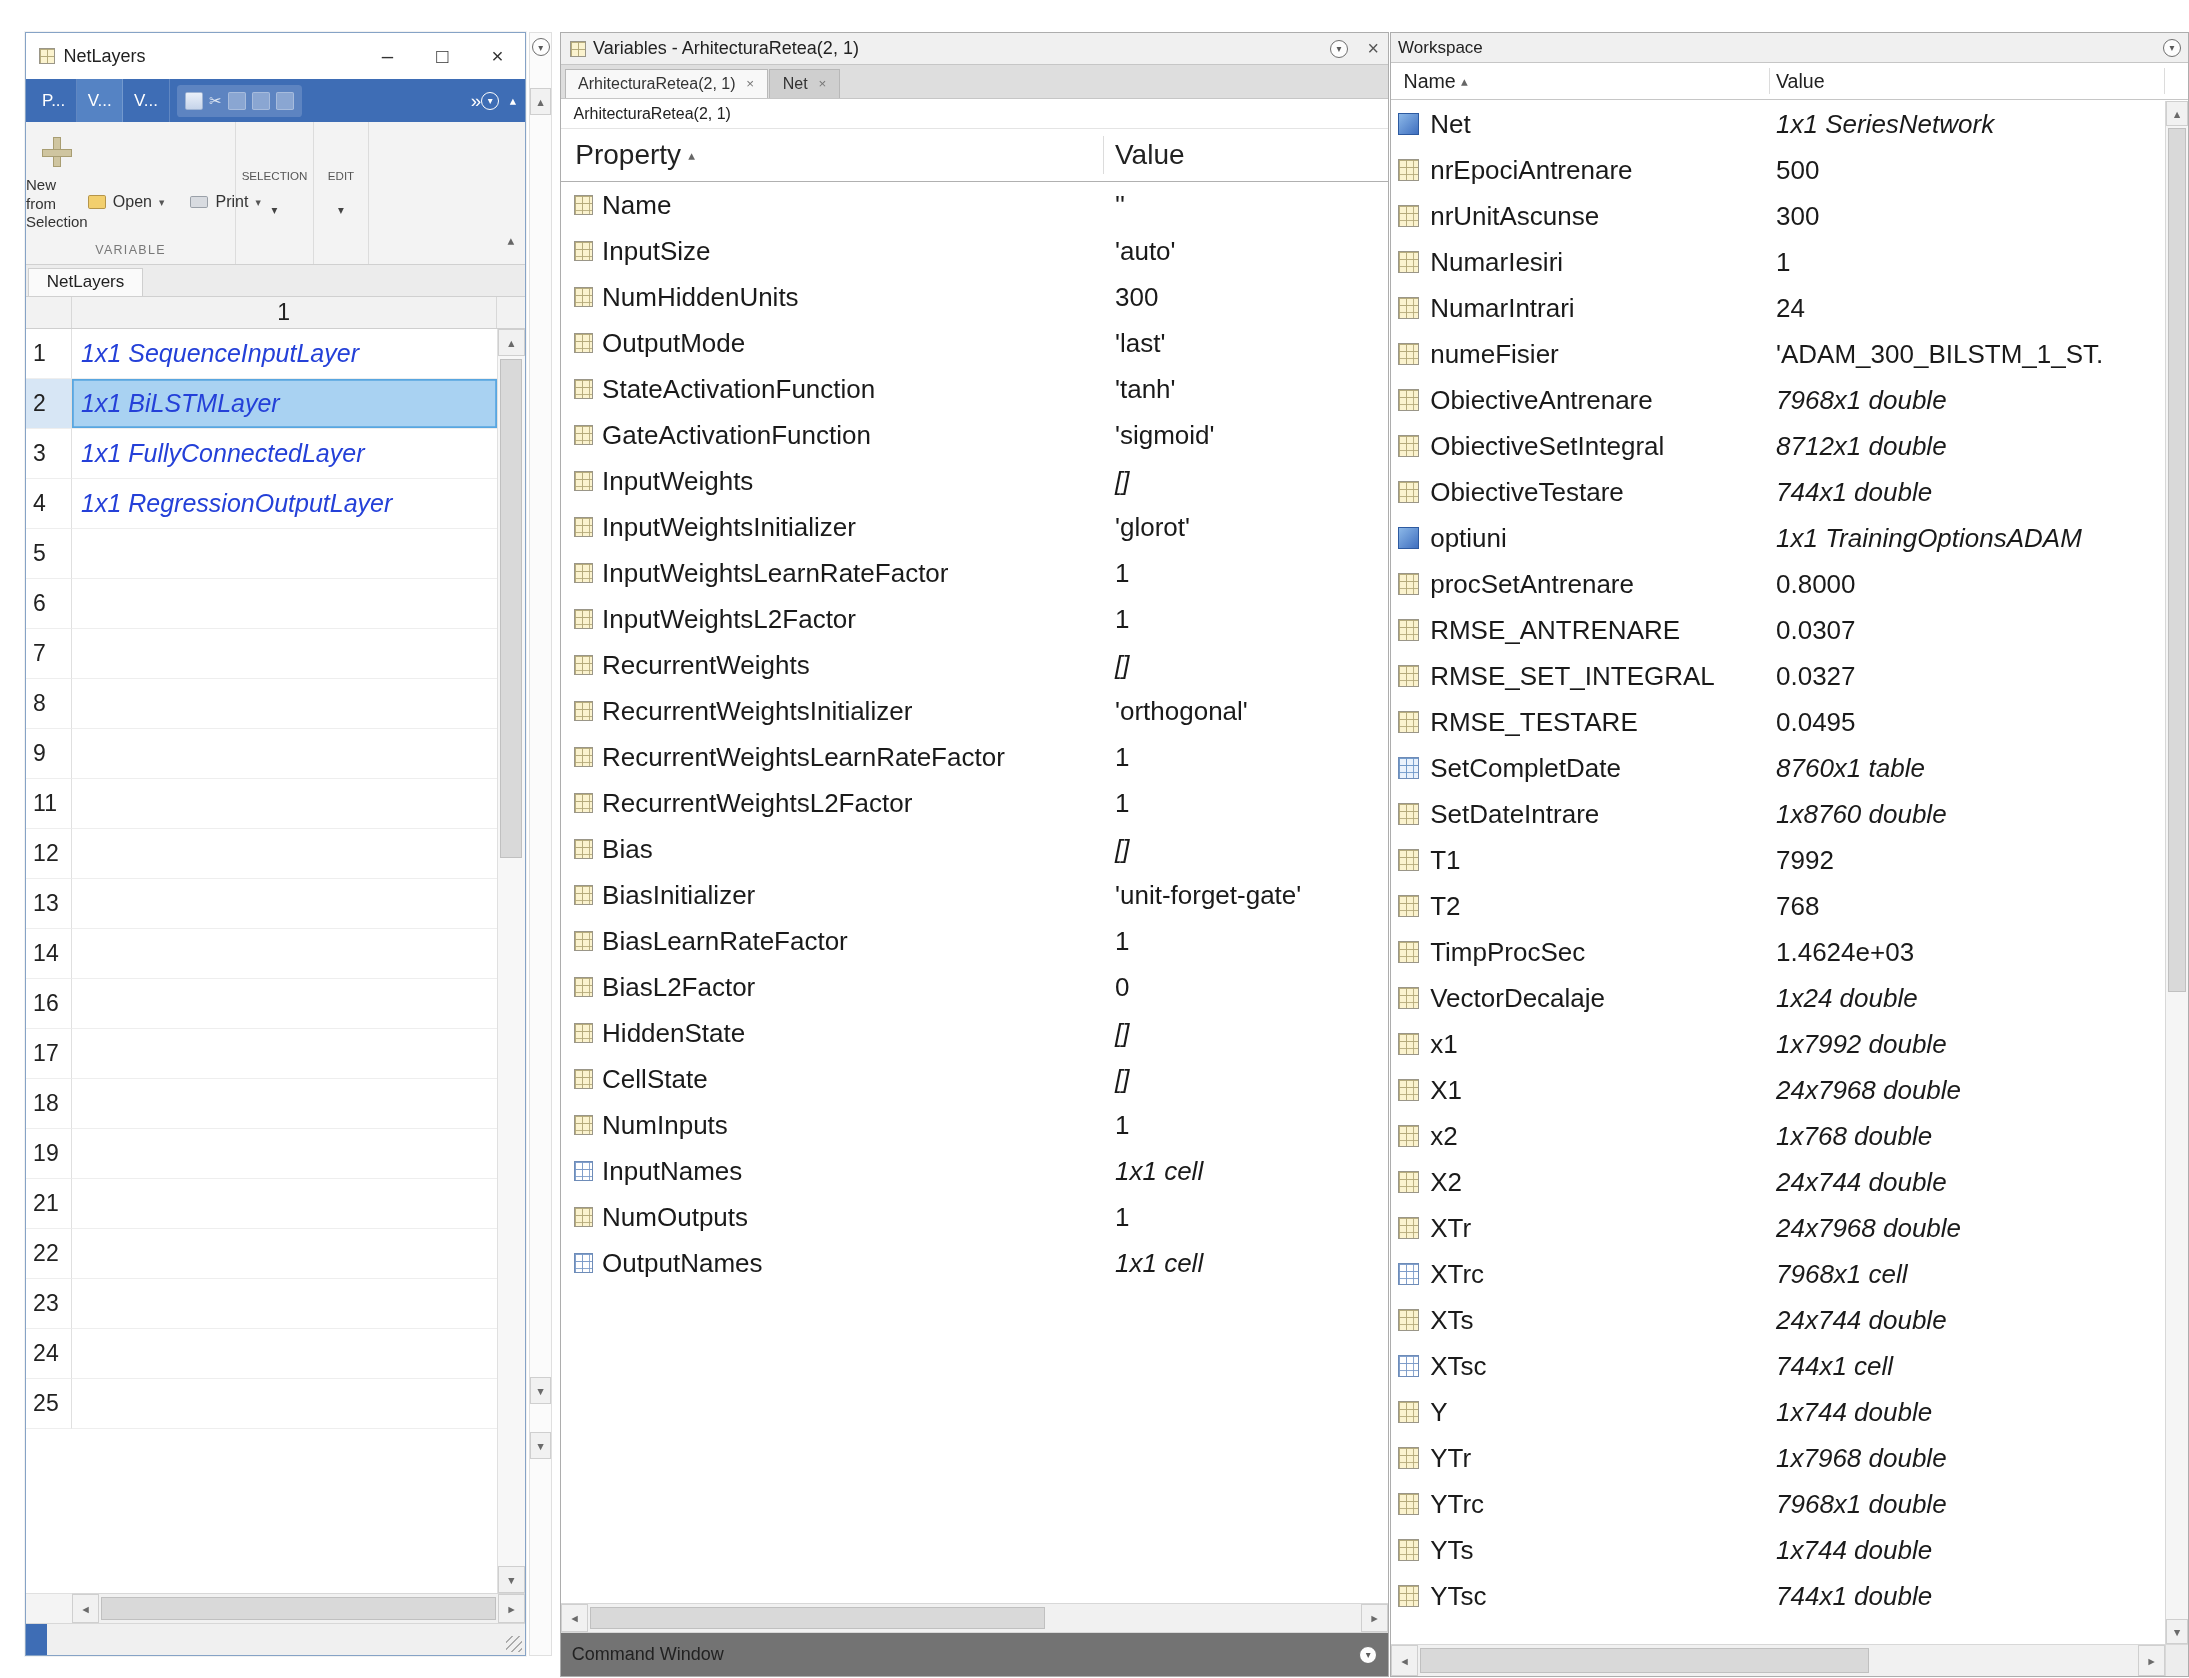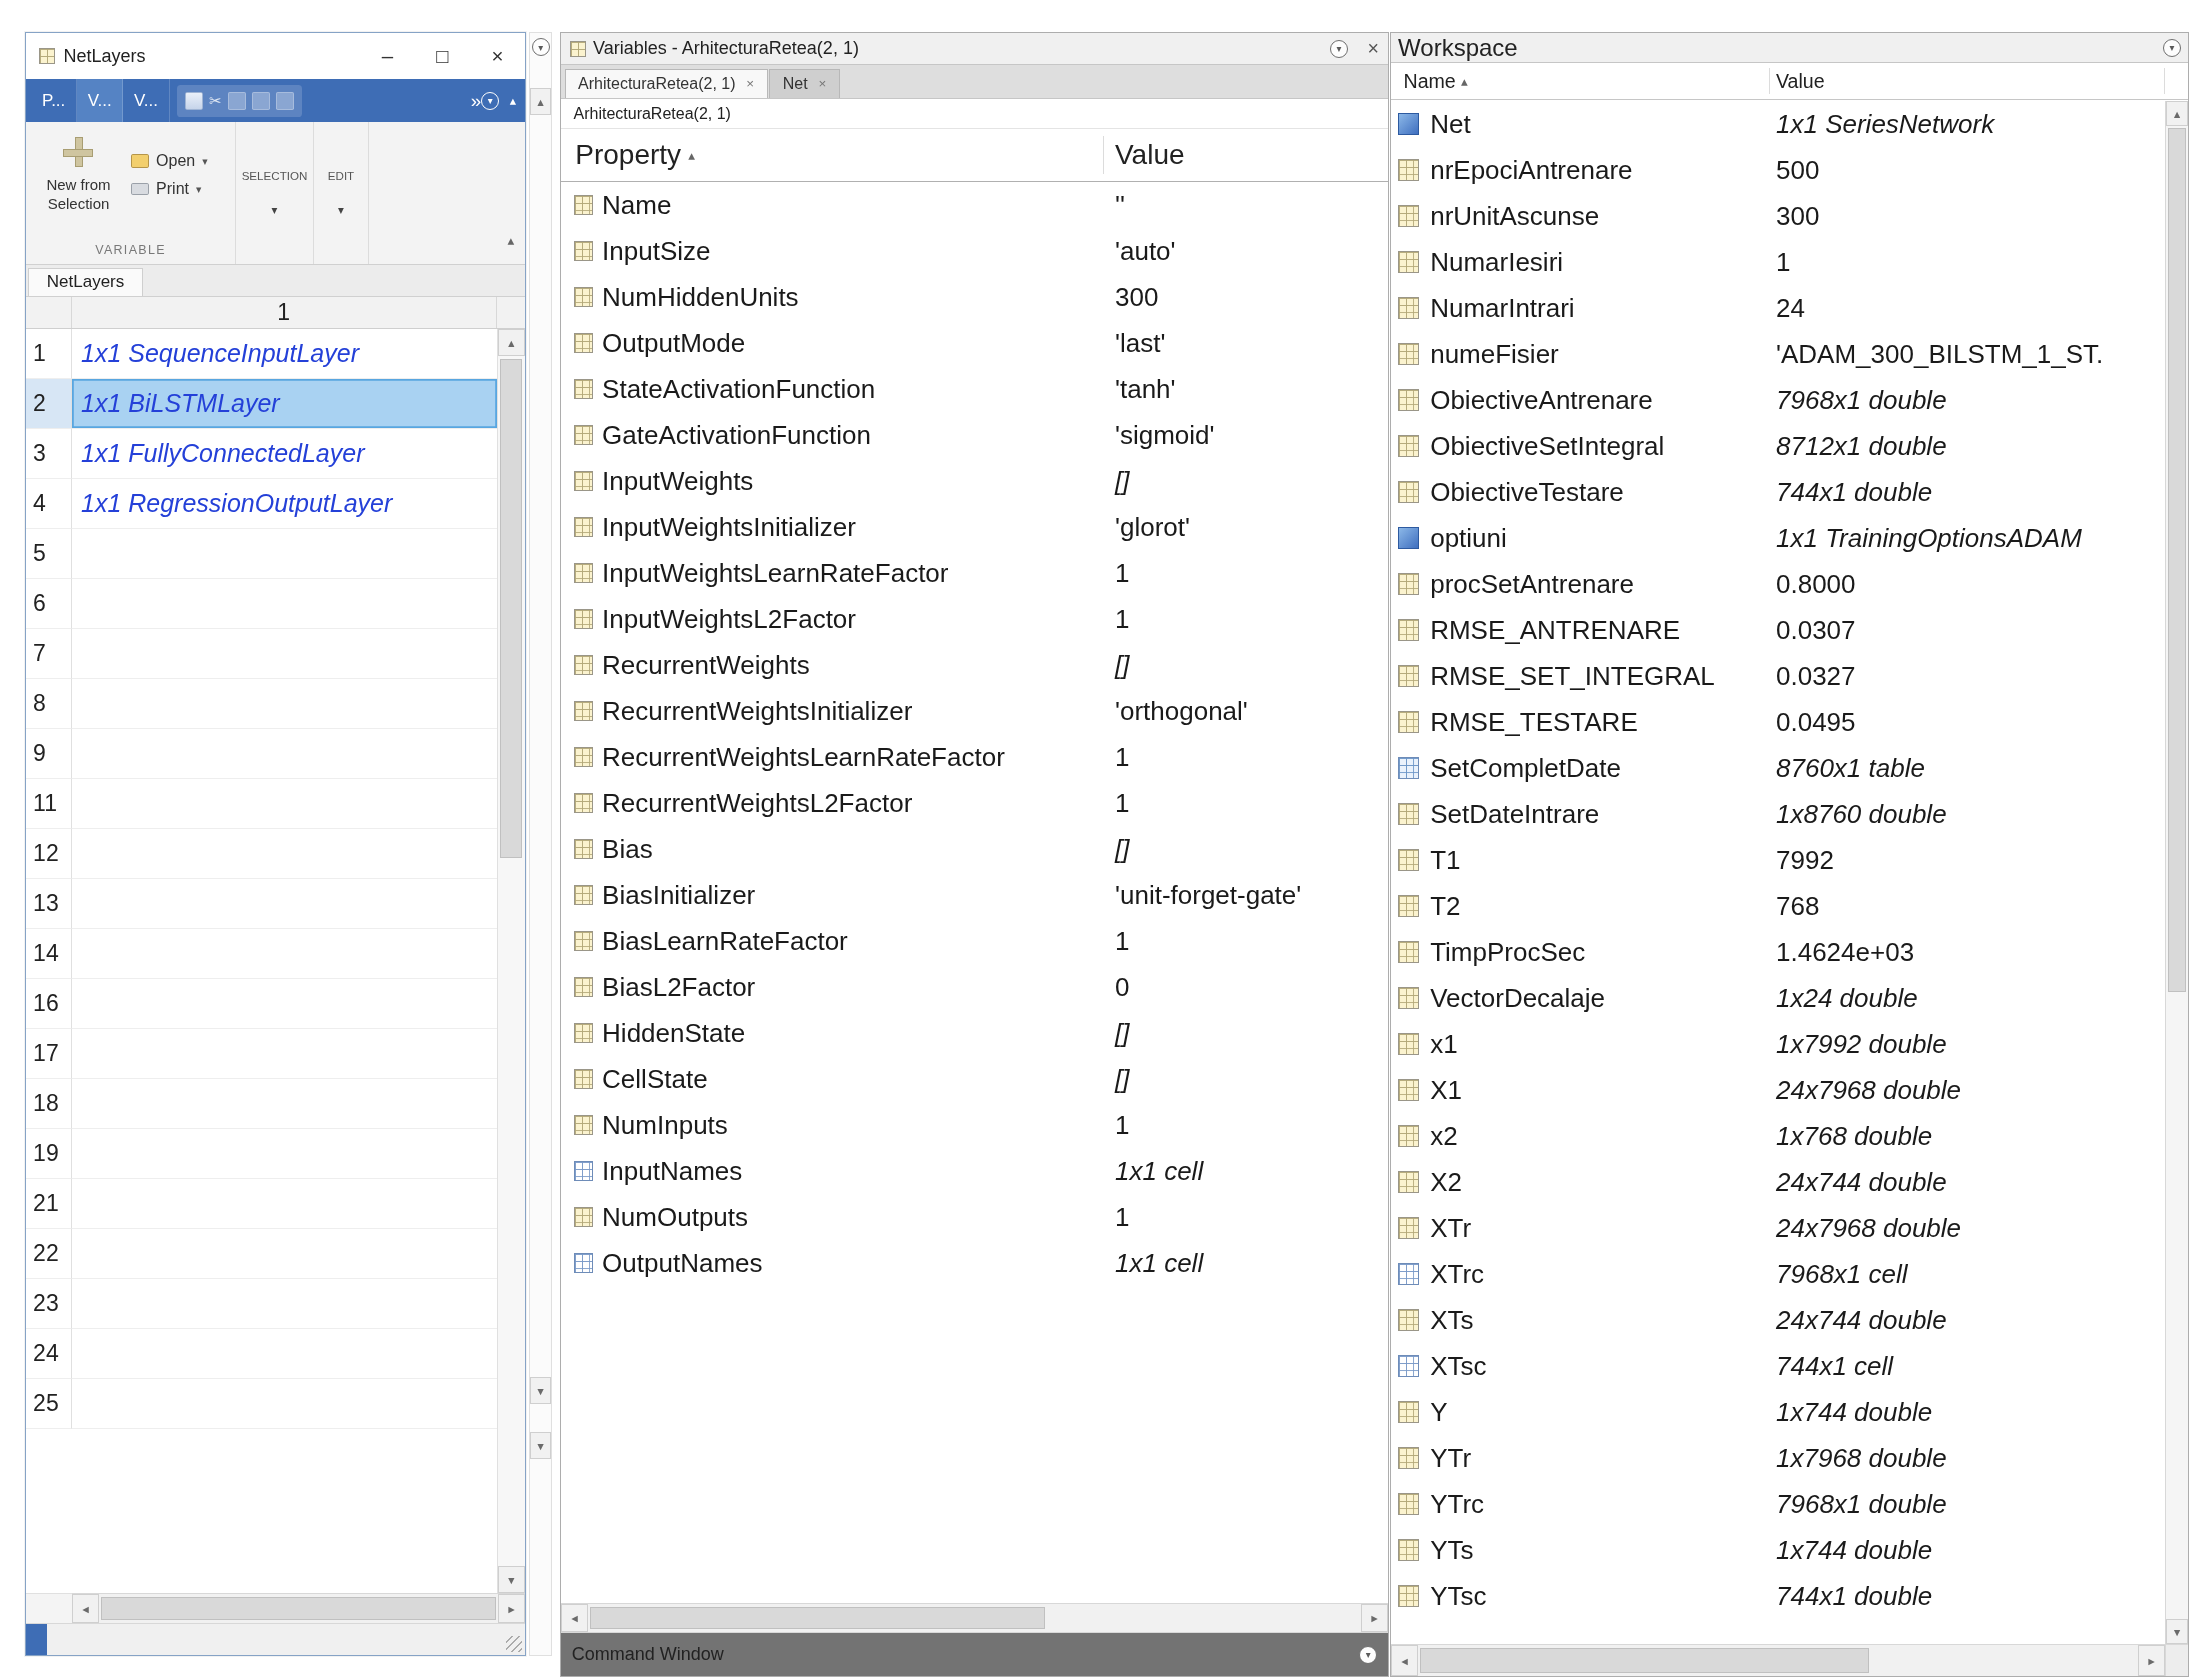--- a/index.html
+++ b/index.html
@@ -76,21 +76,21 @@
   .ts-pin{color:#fff;font-size:12.5px;margin-left:10.7px;margin-right:3.6px;}
 
   .lw-ribbon{position:relative;height:143px;background:#f3f3f3;border-bottom:0.9px solid #d0d0d0;display:flex;}
   .rb-sec1{position:relative;width:210px;border-right:0.9px solid #dcdcdc;display:flex;}
   .rb-newsel{width:105px;display:flex;flex-direction:column;align-items:center;padding-top:12.5px;
              font-size:15px;color:#333;line-height:18.7px;}
   .plus-icon{position:relative;width:36px;height:36px;margin-bottom:5.3px;}
   .pb1,.pb2{position:absolute;background:#cfc5a0;border:0.9px solid #a89d72;}
   .pb1{left:14.3px;top:2.7px;width:8px;height:30px;}
   .pb2{left:2.7px;top:14.3px;width:30px;height:8px;}
-  .rb-col2{display:flex;flex-direction:column;padding-top:30px;gap:10px;}
+  .rb-col2{display:flex;flex-direction:row;padding-top:18px;gap:26px;}
   .rb-btn{display:flex;align-items:center;gap:7.1px;font-size:16px;color:#333;}
   .open-icon{width:18px;height:14.3px;background:#f2cf6e;border:0.9px solid #b5954a;border-radius:1.8px;flex:none;}
   .printer-icon{width:18px;height:12.5px;background:#d8dbe0;border:0.9px solid #9aa0a8;border-radius:1.8px;flex:none;}
   .dd{font-size:10.7px;color:#555;}
   .rb-seclabel{position:absolute;bottom:7.1px;left:0;width:100%;text-align:center;
                font-size:12.5px;color:#787878;letter-spacing:1.3px;}
   .rb-secsm{width:78px;border-right:0.9px solid #dcdcdc;display:flex;flex-direction:column;
             align-items:center;justify-content:center;gap:21.4px;font-size:11.6px;color:#555;}
   .rb-secsm.narrow{width:55px;}
   .dd2{font-size:11.6px;color:#444;}
@@ -173,21 +173,21 @@
   .vp-hthumb{width:55%;margin:2.7px 1.8px;background:#d9d9d9;border:0.9px solid #c0c0c0;}
   .vp-cmdbar{position:absolute;left:0;right:0;bottom:0;height:43px;background:#737373;
              display:flex;align-items:center;padding:0 10.7px;}
   .vp-cmdtitle{font-size:18px;color:#222;}
 
   
   #workspace-panel{position:absolute;left:1390px;top:32px;width:799px;height:1645px;
                    border:0.9px solid #adadad;background:#fff;}
   .wp-header{height:30px;background:#f0f0f0;border-bottom:0.9px solid #c6c6c6;
              display:flex;align-items:center;padding:0 7.1px;}
-  .wp-title{font-size:24px;color:#222;}
+  .wp-title{font-size:17px;color:#222;}
   .wp-colheader{position:relative;height:37px;border-bottom:0.9px solid #c6c6c6;display:flex;
                 align-items:center;background:#fff;}
   .wp-colheader::before{content:"";position:absolute;left:378px;top:5.3px;bottom:5.3px;width:0.9px;background:#dcdcdc;}
   .wp-colheader::after{content:"";position:absolute;right:23px;top:5.3px;bottom:5.3px;width:0.9px;background:#dcdcdc;}
   .wp-ch-name{display:flex;align-items:center;gap:5.3px;padding-left:12.5px;font-size:19.6px;color:#222;}
   .wp-ch-value{position:absolute;left:385px;font-size:19.6px;color:#222;}
   .wp-body{position:absolute;top:68px;left:0;right:23px;bottom:0;overflow:hidden;}
   .wp-row{position:relative;height:46px;display:flex;align-items:center;padding-left:7.1px;}
   .wp-name{margin-left:10.7px;font-size:26px;color:#1a1a1a;white-space:nowrap;}
   .wp-val{position:absolute;left:385px;font-size:26px;color:#1a1a1a;white-space:nowrap;}

